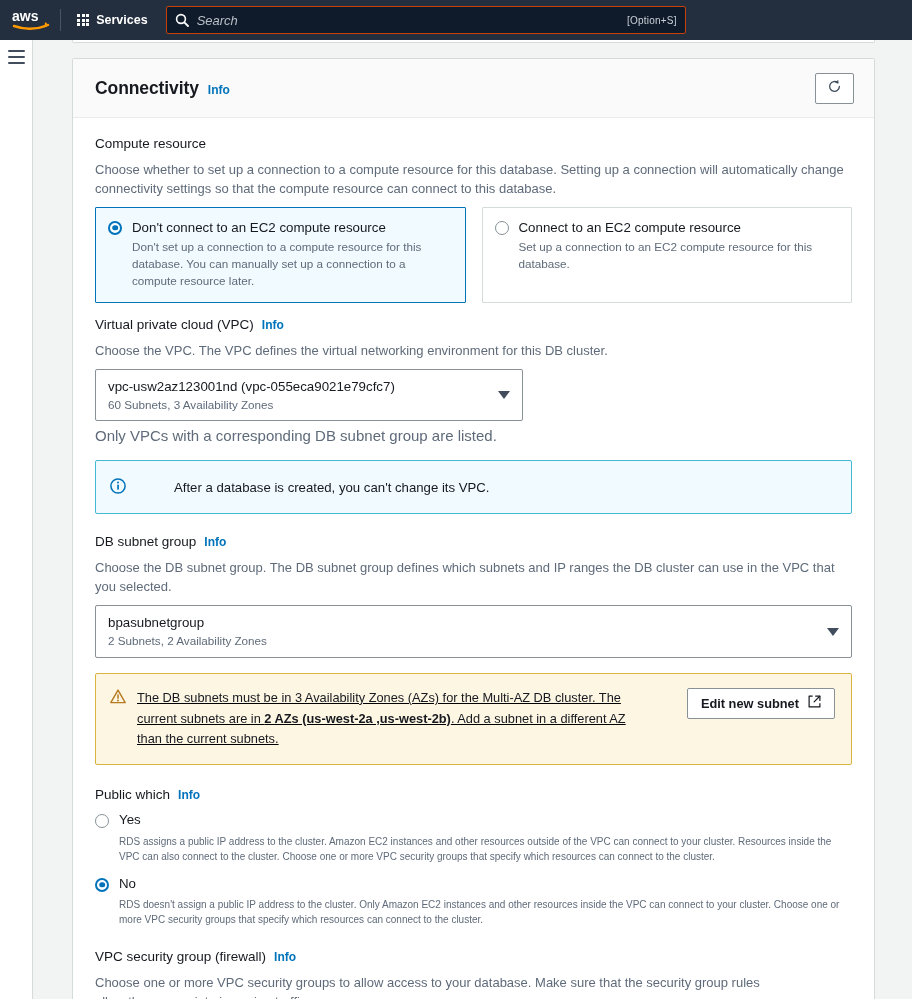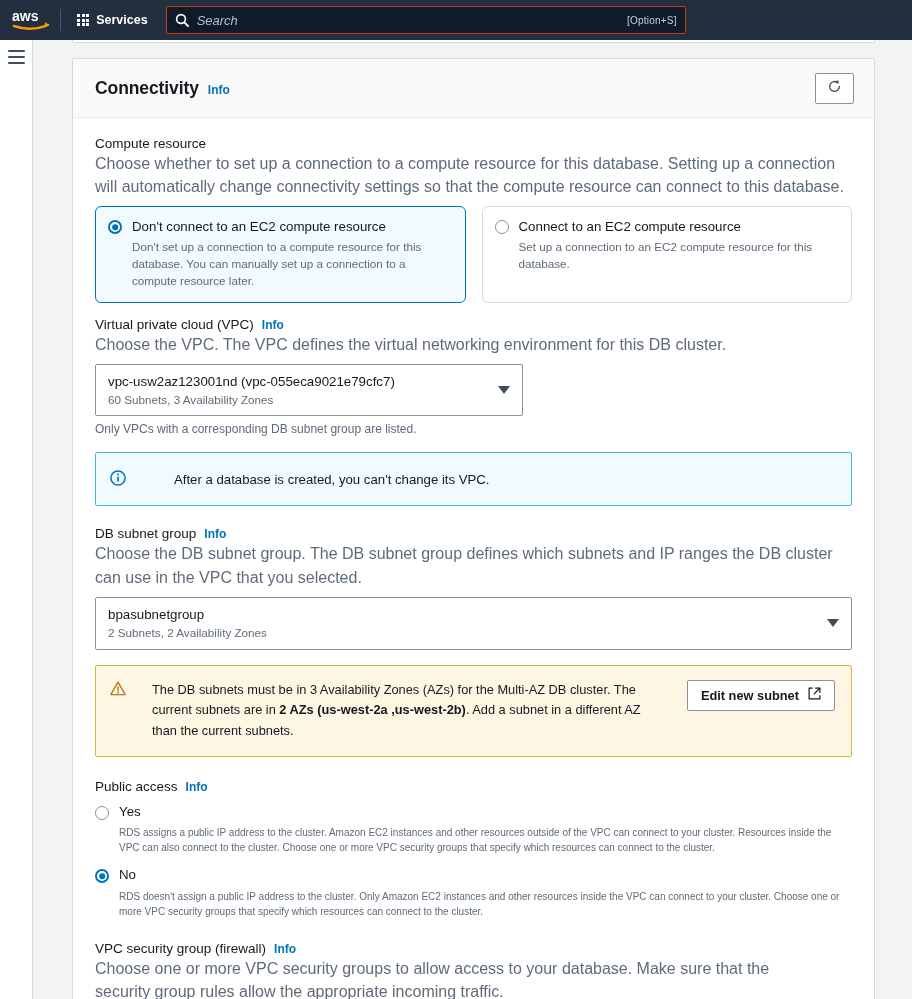--- a/index.html
+++ b/index.html
@@ -117,31 +117,31 @@
   }
 
   .card-body { padding: 18px 22px 14px 22px; }
 
   .field-label {
     font-size: 13.5px; color: #16191f; font-weight: 400;
     display: flex; align-items: baseline; gap: 8px;
     margin-bottom: 1px;
   }
   .field-desc {
-    font-size: 16px; color: #5f6b7a; line-height: 1.45;
-    margin: 1px 0 8px 0; max-width: 760px;
+    font-size: 13px; color: #5f6b7a; line-height: 1.45;
+    margin: 10px 0 8px 0; max-width: 760px;
   }
   .field-desc.narrow { max-width: 690px; }
-  .field-hint { font-size: 12px; color: #5f6b7a; margin-top: 6px; }
+  .field-hint { font-size: 15px; color: #5f6b7a; margin-top: 6px; }
 
   
   .tile-row { display: flex; gap: 16px; }
   .tile {
     flex: 1 1 0;
-    border: 1px solid #d5dbdb; border-radius: 6px;
+    border: 1px solid #d5dbdb; border-radius: 1px;
     background: #ffffff;
     padding: 11px 12px 12px 12px;
     display: flex; gap: 10px; align-items: flex-start;
     cursor: pointer;
     min-height: 50px;
   }
   .tile.selected { border-color: #0073bb; background: #f1faff; }
   .tile-text { flex: 1 1 auto; }
   .tile-title { font-size: 13.3px; color: #16191f; font-weight: 400; line-height: 1.3; }
   .tile-sub { font-size: 11.7px; color: #5f6b7a; line-height: 1.45; margin-top: 3px; }
@@ -187,21 +187,21 @@
     border-radius: 2px;
     padding: 13px 14px;
     margin: 12px 0 0 0;
   }
   .alert.info { background: #f1faff; border: 1px solid #44b9d6; align-items: center; min-height: 54px; gap: 48px; }
   .alert.warn {
     background: #fdf6e3; border: 1px solid #d9b441;
     justify-content: space-between; align-items: flex-start;
     padding: 14px 16px 14px 14px;
   }
-  .alert-body { display: flex; align-items: flex-start; gap: 26px; flex: 1 1 auto; }
+  .alert-body { display: flex; align-items: flex-start; gap: 11px; flex: 1 1 auto; text-decoration: underline; }
   .alert-text { font-size: 12.8px; color: #16191f; line-height: 1.62; max-width: 500px; }
   .alert-text.info-t { font-size: 13.2px; line-height: 1.3; max-width: none; }
   .alert-text b { font-weight: 700; }
   .alert-icon { flex: 0 0 auto; margin-top: 1px; }
 
   .edit-subnet-btn {
     flex: 0 0 auto;
     display: flex; align-items: center; gap: 9px;
     height: 31px;
     padding: 0 13px;
@@ -367,21 +367,21 @@
                 <path d="M8.2 1.2 H12.8 V5.8" stroke="#16191f" stroke-width="1.3" fill="none" stroke-linecap="round" stroke-linejoin="round"></path>
                 <line x1="12.6" y1="1.4" x2="6.6" y2="7.4" stroke="#16191f" stroke-width="1.3" stroke-linecap="round"></line>
               </svg>
             </span>
           </span>
         </div>
       </div>
 
       <div style="margin-top:22px">
         <div class="field-label">
-          <span>Public access</span>
+          <span>Public which</span>
           <a class="info-link">Info</a>
         </div>
 
         <div class="radio-item">
           <span class="radio"></span>
           <span class="r-text">
             <span class="r-title" style="display:block">Yes</span>
             <span class="r-desc" style="display:block">RDS assigns a public IP address to the cluster. Amazon EC2 instances and other resources outside of the VPC can connect to your cluster. Resources inside the VPC can also connect to the cluster. Choose one or more VPC security groups that specify which resources can connect to the cluster.</span>
           </span>
         </div>

